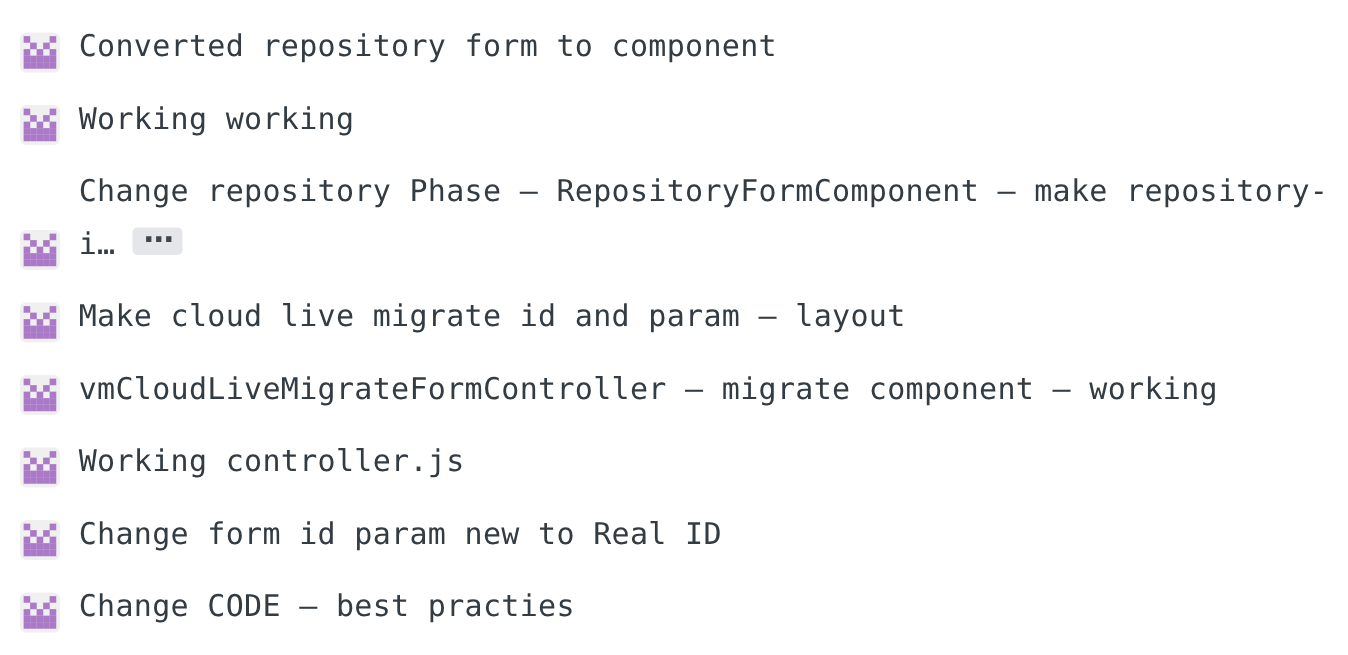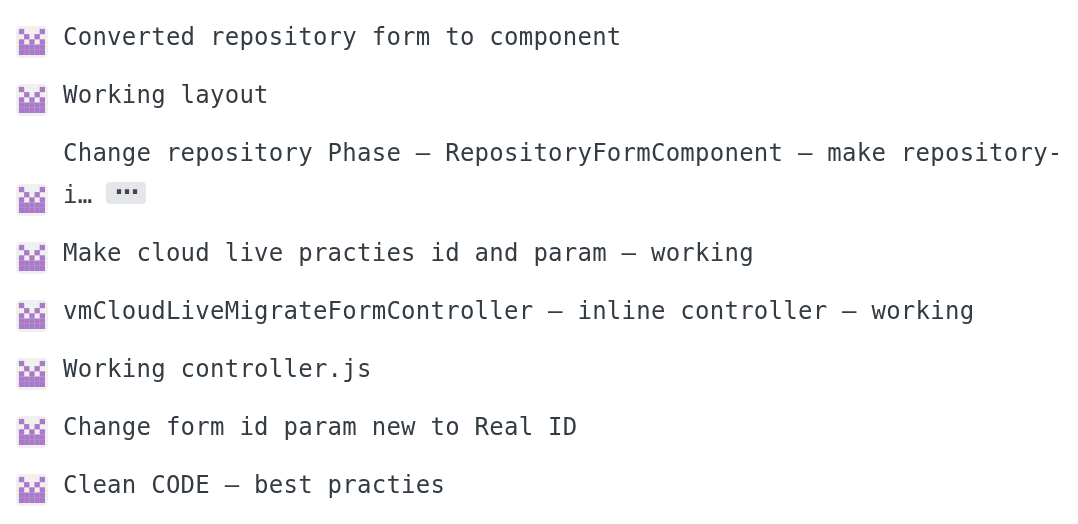--- a/index.html
+++ b/index.html
@@ -111,21 +111,21 @@
           <rect x="13.30" y="18.50" width="5.30" height="5.30" fill="#aa7ac8"></rect>
           <rect x="18.50" y="18.50" width="5.30" height="5.30" fill="#aa7ac8"></rect>
           <rect x="23.70" y="18.50" width="5.30" height="5.30" fill="#aa7ac8"></rect>
           <rect x="2.90" y="23.70" width="5.30" height="5.30" fill="#aa7ac8"></rect>
           <rect x="8.10" y="23.70" width="5.30" height="5.30" fill="#aa7ac8"></rect>
           <rect x="13.30" y="23.70" width="5.30" height="5.30" fill="#aa7ac8"></rect>
           <rect x="18.50" y="23.70" width="5.30" height="5.30" fill="#aa7ac8"></rect>
           <rect x="23.70" y="23.70" width="5.30" height="5.30" fill="#aa7ac8"></rect>
         </svg>
     </span>
-    <p class="commit-message"><span>Working layout</span></p>
+    <p class="commit-message"><span>Working working</span></p>
   </li>
 
   <li class="commit-row">
     <span class="avatar" style="background: rgb(240, 240, 240);">
       <svg width="32" height="32" viewBox="0 0 32 32" xmlns="http://www.w3.org/2000/svg">
           <rect x="2.90" y="2.90" width="5.30" height="5.30" fill="#aa7ac8"></rect>
           <rect x="23.70" y="2.90" width="5.30" height="5.30" fill="#aa7ac8"></rect>
           <rect x="8.10" y="8.10" width="5.30" height="5.30" fill="#aa7ac8"></rect>
           <rect x="18.50" y="8.10" width="5.30" height="5.30" fill="#aa7ac8"></rect>
           <rect x="2.90" y="13.30" width="5.30" height="5.30" fill="#aa7ac8"></rect>
@@ -163,46 +163,46 @@
           <rect x="13.30" y="18.50" width="5.30" height="5.30" fill="#aa7ac8"></rect>
           <rect x="18.50" y="18.50" width="5.30" height="5.30" fill="#aa7ac8"></rect>
           <rect x="23.70" y="18.50" width="5.30" height="5.30" fill="#aa7ac8"></rect>
           <rect x="2.90" y="23.70" width="5.30" height="5.30" fill="#aa7ac8"></rect>
           <rect x="8.10" y="23.70" width="5.30" height="5.30" fill="#aa7ac8"></rect>
           <rect x="13.30" y="23.70" width="5.30" height="5.30" fill="#aa7ac8"></rect>
           <rect x="18.50" y="23.70" width="5.30" height="5.30" fill="#aa7ac8"></rect>
           <rect x="23.70" y="23.70" width="5.30" height="5.30" fill="#aa7ac8"></rect>
         </svg>
     </span>
-    <p class="commit-message"><span>Make cloud live practies id and param — working</span></p>
-  </li>
-
-  <li class="commit-row">
-    <span class="avatar" style="background: rgb(240, 240, 240);">
-      <svg width="32" height="32" viewBox="0 0 32 32" xmlns="http://www.w3.org/2000/svg">
-          <rect x="2.90" y="2.90" width="5.30" height="5.30" fill="#aa7ac8"></rect>
-          <rect x="23.70" y="2.90" width="5.30" height="5.30" fill="#aa7ac8"></rect>
-          <rect x="8.10" y="8.10" width="5.30" height="5.30" fill="#aa7ac8"></rect>
-          <rect x="18.50" y="8.10" width="5.30" height="5.30" fill="#aa7ac8"></rect>
-          <rect x="2.90" y="13.30" width="5.30" height="5.30" fill="#aa7ac8"></rect>
-          <rect x="13.30" y="13.30" width="5.30" height="5.30" fill="#aa7ac8"></rect>
-          <rect x="23.70" y="13.30" width="5.30" height="5.30" fill="#aa7ac8"></rect>
-          <rect x="2.90" y="18.50" width="5.30" height="5.30" fill="#aa7ac8"></rect>
-          <rect x="8.10" y="18.50" width="5.30" height="5.30" fill="#aa7ac8"></rect>
-          <rect x="13.30" y="18.50" width="5.30" height="5.30" fill="#aa7ac8"></rect>
-          <rect x="18.50" y="18.50" width="5.30" height="5.30" fill="#aa7ac8"></rect>
-          <rect x="23.70" y="18.50" width="5.30" height="5.30" fill="#aa7ac8"></rect>
-          <rect x="2.90" y="23.70" width="5.30" height="5.30" fill="#aa7ac8"></rect>
-          <rect x="8.10" y="23.70" width="5.30" height="5.30" fill="#aa7ac8"></rect>
-          <rect x="13.30" y="23.70" width="5.30" height="5.30" fill="#aa7ac8"></rect>
-          <rect x="18.50" y="23.70" width="5.30" height="5.30" fill="#aa7ac8"></rect>
-          <rect x="23.70" y="23.70" width="5.30" height="5.30" fill="#aa7ac8"></rect>
-        </svg>
-    </span>
-    <p class="commit-message"><span>vmCloudLiveMigrateFormController — inline controller — working</span></p>
+    <p class="commit-message"><span>Make cloud live migrate id and param — layout</span></p>
+  </li>
+
+  <li class="commit-row">
+    <span class="avatar" style="background: rgb(240, 240, 240);">
+      <svg width="32" height="32" viewBox="0 0 32 32" xmlns="http://www.w3.org/2000/svg">
+          <rect x="2.90" y="2.90" width="5.30" height="5.30" fill="#aa7ac8"></rect>
+          <rect x="23.70" y="2.90" width="5.30" height="5.30" fill="#aa7ac8"></rect>
+          <rect x="8.10" y="8.10" width="5.30" height="5.30" fill="#aa7ac8"></rect>
+          <rect x="18.50" y="8.10" width="5.30" height="5.30" fill="#aa7ac8"></rect>
+          <rect x="2.90" y="13.30" width="5.30" height="5.30" fill="#aa7ac8"></rect>
+          <rect x="13.30" y="13.30" width="5.30" height="5.30" fill="#aa7ac8"></rect>
+          <rect x="23.70" y="13.30" width="5.30" height="5.30" fill="#aa7ac8"></rect>
+          <rect x="2.90" y="18.50" width="5.30" height="5.30" fill="#aa7ac8"></rect>
+          <rect x="8.10" y="18.50" width="5.30" height="5.30" fill="#aa7ac8"></rect>
+          <rect x="13.30" y="18.50" width="5.30" height="5.30" fill="#aa7ac8"></rect>
+          <rect x="18.50" y="18.50" width="5.30" height="5.30" fill="#aa7ac8"></rect>
+          <rect x="23.70" y="18.50" width="5.30" height="5.30" fill="#aa7ac8"></rect>
+          <rect x="2.90" y="23.70" width="5.30" height="5.30" fill="#aa7ac8"></rect>
+          <rect x="8.10" y="23.70" width="5.30" height="5.30" fill="#aa7ac8"></rect>
+          <rect x="13.30" y="23.70" width="5.30" height="5.30" fill="#aa7ac8"></rect>
+          <rect x="18.50" y="23.70" width="5.30" height="5.30" fill="#aa7ac8"></rect>
+          <rect x="23.70" y="23.70" width="5.30" height="5.30" fill="#aa7ac8"></rect>
+        </svg>
+    </span>
+    <p class="commit-message"><span>vmCloudLiveMigrateFormController — migrate component — working</span></p>
   </li>
 
   <li class="commit-row">
     <span class="avatar" style="background: rgb(240, 240, 240);">
       <svg width="32" height="32" viewBox="0 0 32 32" xmlns="http://www.w3.org/2000/svg">
           <rect x="2.90" y="2.90" width="5.30" height="5.30" fill="#aa7ac8"></rect>
           <rect x="23.70" y="2.90" width="5.30" height="5.30" fill="#aa7ac8"></rect>
           <rect x="8.10" y="8.10" width="5.30" height="5.30" fill="#aa7ac8"></rect>
           <rect x="18.50" y="8.10" width="5.30" height="5.30" fill="#aa7ac8"></rect>
           <rect x="2.90" y="13.30" width="5.30" height="5.30" fill="#aa7ac8"></rect>
@@ -263,15 +263,15 @@
           <rect x="13.30" y="18.50" width="5.30" height="5.30" fill="#aa7ac8"></rect>
           <rect x="18.50" y="18.50" width="5.30" height="5.30" fill="#aa7ac8"></rect>
           <rect x="23.70" y="18.50" width="5.30" height="5.30" fill="#aa7ac8"></rect>
           <rect x="2.90" y="23.70" width="5.30" height="5.30" fill="#aa7ac8"></rect>
           <rect x="8.10" y="23.70" width="5.30" height="5.30" fill="#aa7ac8"></rect>
           <rect x="13.30" y="23.70" width="5.30" height="5.30" fill="#aa7ac8"></rect>
           <rect x="18.50" y="23.70" width="5.30" height="5.30" fill="#aa7ac8"></rect>
           <rect x="23.70" y="23.70" width="5.30" height="5.30" fill="#aa7ac8"></rect>
         </svg>
     </span>
-    <p class="commit-message"><span>Clean CODE — best practies</span></p>
+    <p class="commit-message"><span>Change CODE — best practies</span></p>
   </li>
 </ul>
 
 </body></html>

